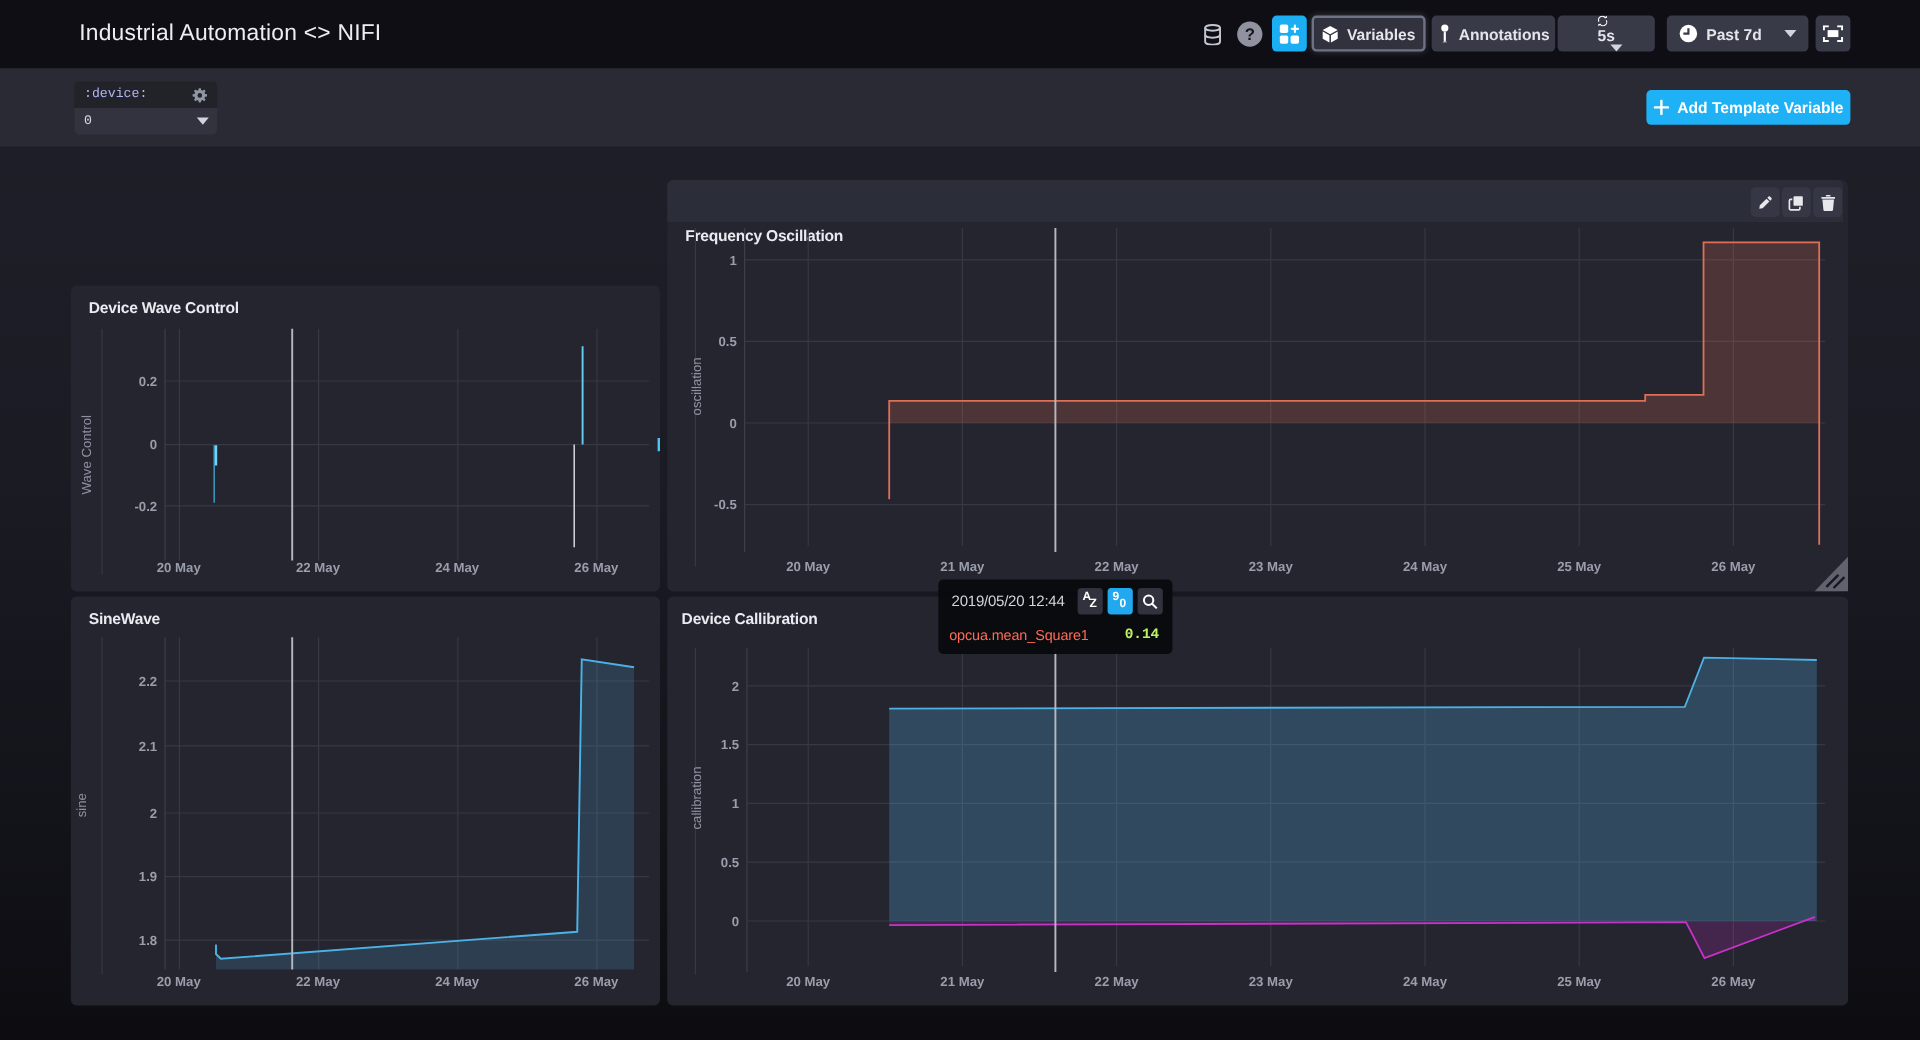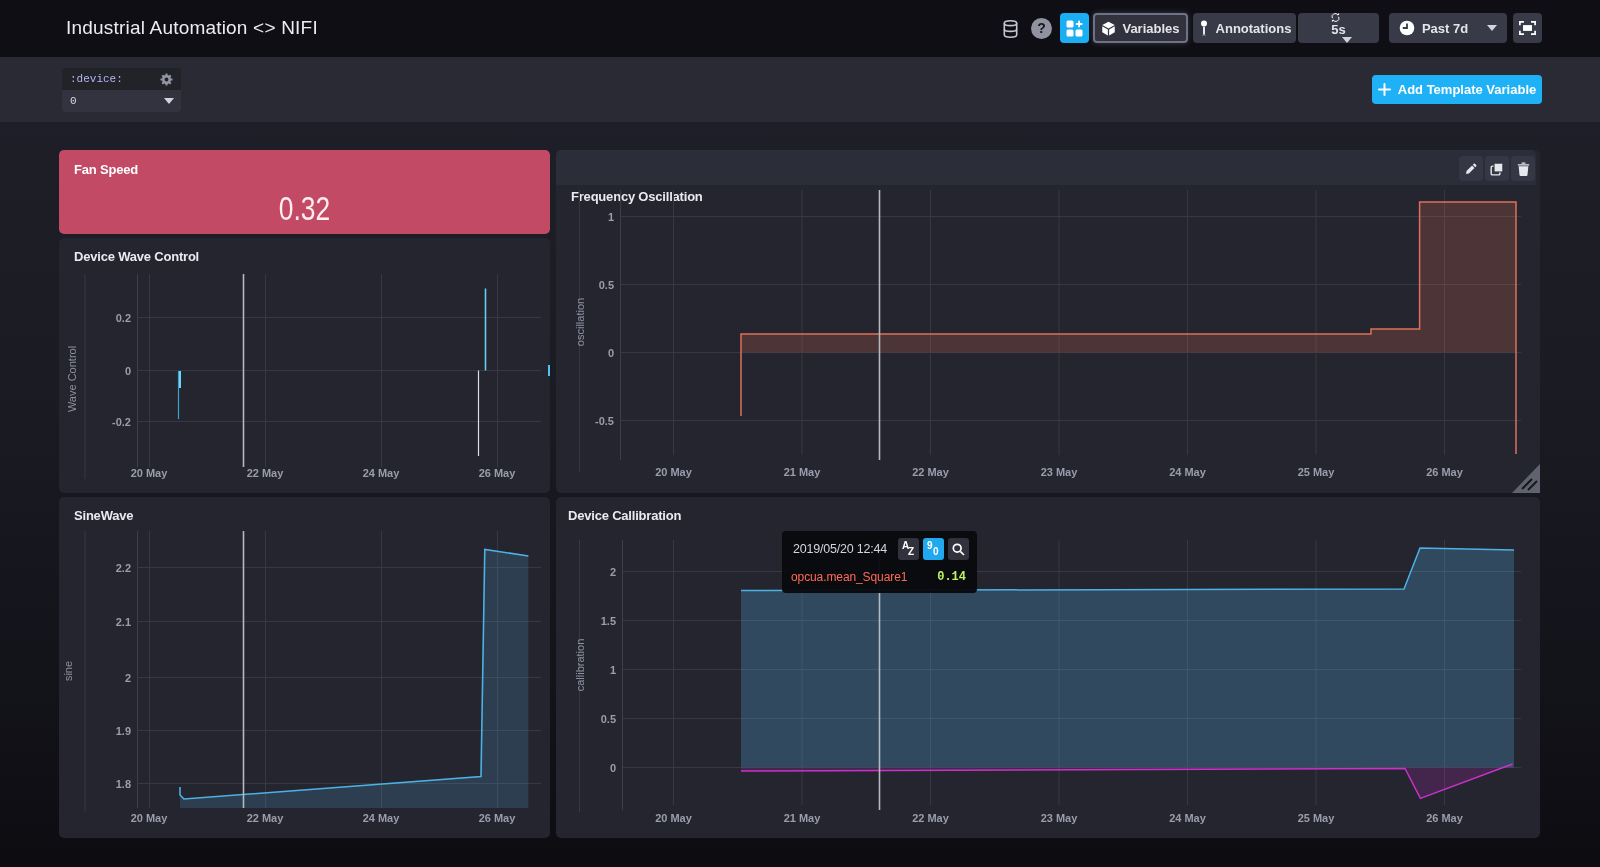--- a/index.html
+++ b/index.html
@@ -90,24 +90,20 @@
   <div style="position:absolute;left:62px;top:33px;width:119px;height:22px;background:#32333e;border-radius:0 0 4px 4px;">
     <span style="position:absolute;left:8px;top:5px;font-family:'Liberation Mono',monospace;font-size:11px;color:#d8dae0;">0</span>
     <div class="caret" style="position:absolute;right:7px;top:8px;"></div>
   </div>
   <div style="position:absolute;left:1372px;top:18px;width:170px;height:29px;background:#1fb1f5;border-radius:4px;color:#fff;font-size:13px;font-weight:bold;display:flex;align-items:center;justify-content:center;">
     <svg width="13" height="13" viewBox="0 0 13 13" style="margin-right:7px">
       <rect x="5.5" y="0" width="2" height="13" rx="1" fill="#fff"></rect>
       <rect x="0" y="5.5" width="13" height="2" rx="1" fill="#fff"></rect>
     </svg>Add Template Variable</div>
 </div>
-<div class="panel" style="left:59px;top:150px;width:491px;height:84px;background:#c24a64;">
-  <div class="ptitle" style="color:#fff;top:12px;">Fan Speed</div>
-  <div style="position:absolute;left:0;top:36px;width:491px;height:46px;text-align:center;font-size:33px;font-weight:400;color:#ffedf2;line-height:46px;transform:scaleX(0.8);">0.32</div>
-</div>
 
 <div class="panel" style="left:59px;top:238px;width:491px;height:255px;">
   <div class="ptitle">Device Wave Control</div>
   <svg width="491" height="255" viewBox="0 0 491 255" style="position:absolute;left:0;top:0">
     <g stroke="#363843" stroke-width="1">
       <line x1="26" y1="36" x2="26" y2="241"></line>
       <line x1="78.5" y1="79.5" x2="482" y2="79.5"></line>
       <line x1="78.5" y1="132.5" x2="482" y2="132.5"></line>
       <line x1="78.5" y1="183.5" x2="482" y2="183.5"></line>
       <line x1="90.5" y1="36" x2="90.5" y2="229"></line>
@@ -264,21 +260,21 @@
       <text transform="translate(28,168) rotate(-90)" text-anchor="middle" font-weight="normal" fill="#8e91a0">callibration</text>
     </g>
     <path d="M185,93.5 L848,92 L864,51 L958,53 L958,270.5 L185,270.5 Z" fill="rgba(82,183,234,0.25)" stroke="none"></path>
     <path d="M185,93.5 L848,92 L864,51 L958,53" fill="none" stroke="#4cb2e6" stroke-width="1.5"></path>
     <path d="M185,270.5 L185,274 L849,271.5 L864.4,301.4 L956.5,267 L956.5,270.5 Z" fill="rgba(200,45,200,0.2)" stroke="none"></path>
     <path d="M185,274 L849,271.5 L864.4,301.4 L956.5,267" fill="none" stroke="#c832c8" stroke-width="1.5"></path>
     <line x1="323.5" y1="43" x2="323.5" y2="313" stroke="#b6b8c0" stroke-width="1.6"></line>
   </svg>
 </div>
 
-<div style="position:absolute;left:782px;top:483px;width:195px;height:62px;background:rgba(9,10,14,0.97);border-radius:4px;font-family:'Liberation Mono',monospace;margin-top:48px;">
+<div style="position:absolute;left:782px;top:483px;width:195px;height:62px;background:rgba(9,10,14,0.97);border-radius:4px;font-family:'Liberation Mono',monospace;">
   <span style="position:absolute;left:11px;top:11px;font-size:12.5px;color:#d2d5dc;font-family:'Liberation Sans',sans-serif;letter-spacing:-0.2px;">2019/05/20 12:44</span>
   <div style="position:absolute;left:116px;top:7px;width:21px;height:22px;background:#31323d;border-radius:3px;color:#fff;">
     <span style="position:absolute;left:4px;top:2px;font-size:10px;font-weight:bold;font-family:'Liberation Sans',sans-serif;">A</span>
     <span style="position:absolute;left:10px;top:8px;font-size:10px;font-weight:bold;font-family:'Liberation Sans',sans-serif;">Z</span>
   </div>
   <div style="position:absolute;left:141px;top:7px;width:21px;height:22px;background:#22a8ee;border-radius:3px;color:#fff;">
     <span style="position:absolute;left:4px;top:2px;font-size:10px;font-weight:bold;font-family:'Liberation Sans',sans-serif;">9</span>
     <span style="position:absolute;left:10px;top:8px;font-size:10px;font-weight:bold;font-family:'Liberation Sans',sans-serif;">0</span>
   </div>
   <div style="position:absolute;left:166px;top:7px;width:21px;height:22px;background:#31323d;border-radius:3px;">

